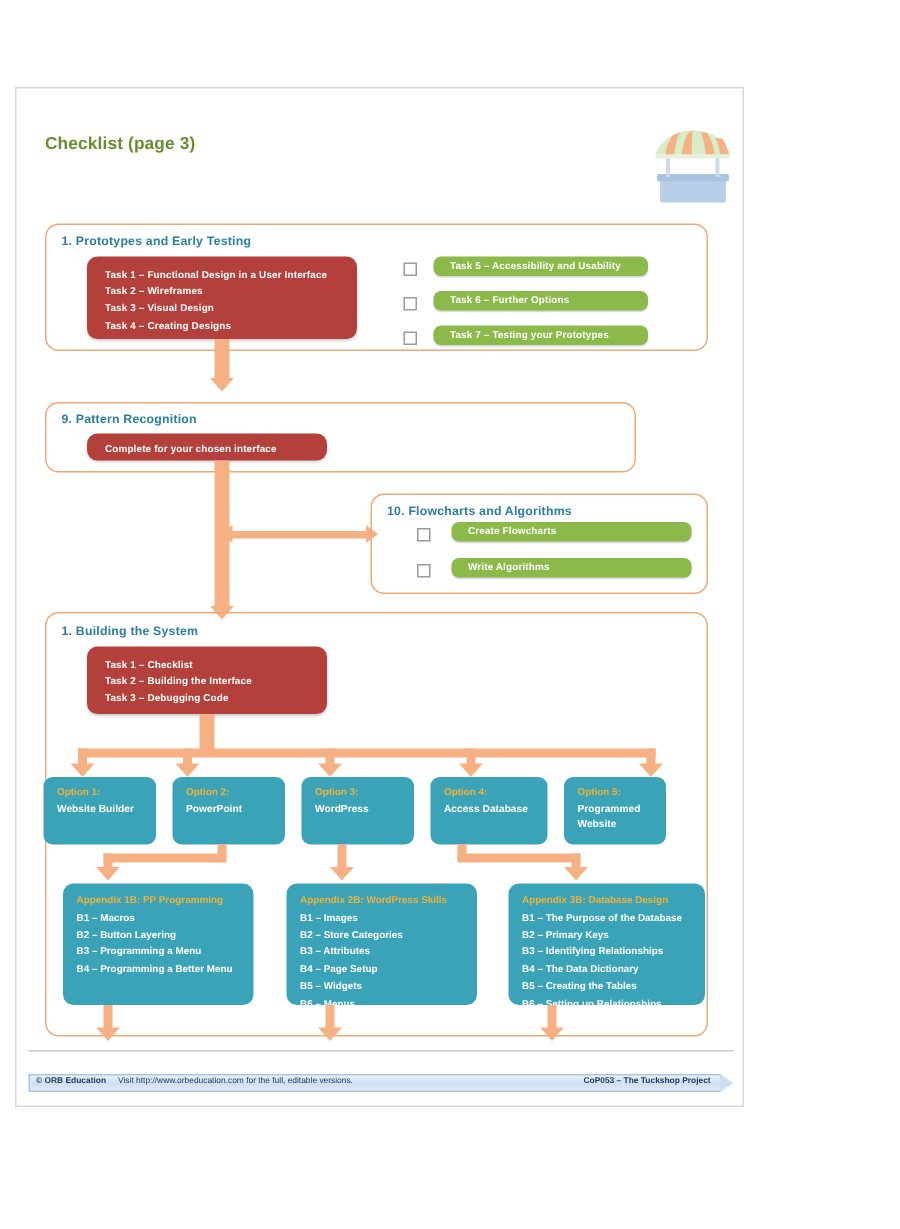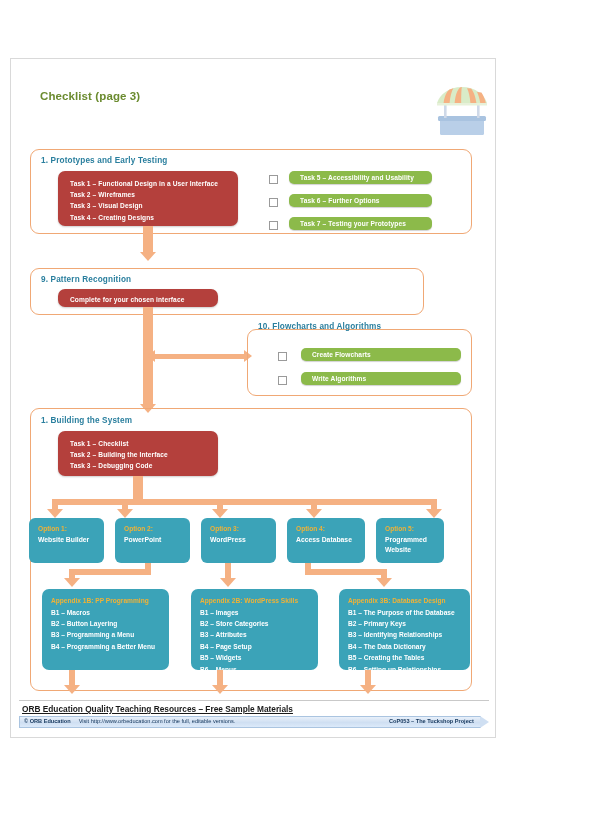--- a/index.html
+++ b/index.html
@@ -24,21 +24,21 @@
     border: 1px solid #d9d9d9;
     box-sizing: border-box;
   }
   .inner {
     position: absolute;
     left: 0; top: 0; right: 0; bottom: 0;
   }
   
   .page-title {
     position: absolute;
-    left: 29px;
+    left: 19px;
     top: 31px;
     font-size: 11.5px;
     font-weight: bold;
     color: #6b8b2f;
     letter-spacing: 0.1px;
   }
   
   .stall {
     position: absolute;
     left: 420px;
@@ -298,21 +298,21 @@
       <div class="arr-head-down" style="left:129px; top:345px;"></div>
     </div>
 
     <div class="arr">
       <div class="arr-stem" style="left:143px; top:295px; width:92px; height:5px;"></div>
       <div class="arr-head-left" style="left:136px; top:291px;"></div>
       <div class="arr-head-right" style="left:233px; top:291px;"></div>
     </div>
 
     <div class="section" style="left:236px; top:270px; width:225px; height:67px;"></div>
-    <div class="section-title" style="left:247px; top:263px;">10.  Flowcharts and Algorithms</div>
+    <div class="section-title" style="left:247px; top:277px;">10.  Flowcharts and Algorithms</div>
 
     <div class="cbox" style="left:267px; top:293px;"></div>
     <div class="greenpill" style="left:290px; top:289px; width:160px; height:13px;">
       <span>Create Flowcharts</span>
     </div>
 
     <div class="cbox" style="left:267px; top:317px;"></div>
     <div class="greenpill" style="left:290px; top:313px; width:160px; height:13px;">
       <span>Write Algorithms</span>
     </div>
@@ -412,21 +412,20 @@
     <div class="arr">
       <div class="arr-stem" style="left:206px; top:611px; width:6px; height:18px;"></div>
       <div class="arr-head-down" style="left:201px; top:626px;"></div>
     </div>
     <div class="arr">
       <div class="arr-stem" style="left:354px; top:611px; width:6px; height:18px;"></div>
       <div class="arr-head-down" style="left:349px; top:626px;"></div>
     </div>
 
     <div class="foot-rule"></div>
-    <div class="foot-title">ORB Education Quality Teaching Resources – Free Sample Materials</div>
     <div class="foot-bar"></div>
     <div class="foot-point"></div>
     <div class="foot-left">
       <b>© ORB Education</b><span class="vis">Visit http://www.orbeducation.com for the full, editable versions.</span>
     </div>
     <div class="foot-right">CoP053 – The Tuckshop Project</div>
 
   </div>
 </div>
 

